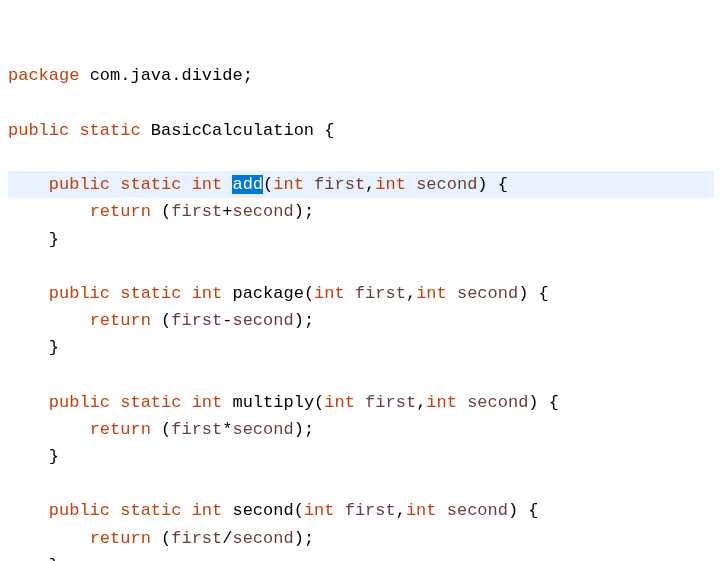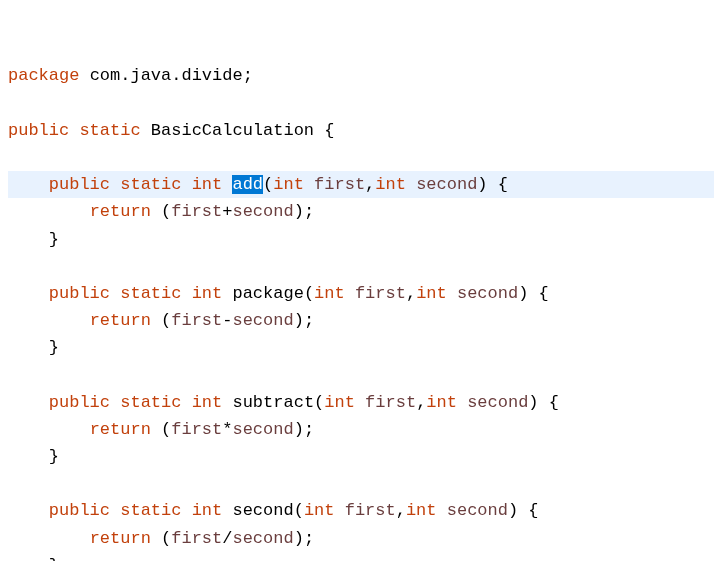--- a/index.html
+++ b/index.html
@@ -40,21 +40,21 @@
 <span><span class="keyword">public</span> <span class="keyword">static</span> <span>BasicCalculation</span> <span class="punct">{</span></span>
 
 <span class="highlighted-line">    <span class="keyword">public</span> <span class="keyword">static</span> <span class="keyword">int</span> <span class="selected">add</span><span class="punct">(</span><span class="keyword">int</span> <span class="param">first</span><span class="punct">,</span><span class="keyword">int</span> <span class="param">second</span><span class="punct">)</span> <span class="punct">{</span></span>
 <span>        <span class="keyword">return</span> <span class="punct">(</span><span class="param">first</span><span class="punct">+</span><span class="param">second</span><span class="punct">)</span><span class="punct">;</span></span>
 <span>    <span class="punct">}</span></span>
 
 <span>    <span class="keyword">public</span> <span class="keyword">static</span> <span class="keyword">int</span> <span>package</span><span class="punct">(</span><span class="keyword">int</span> <span class="param">first</span><span class="punct">,</span><span class="keyword">int</span> <span class="param">second</span><span class="punct">)</span> <span class="punct">{</span></span>
 <span>        <span class="keyword">return</span> <span class="punct">(</span><span class="param">first</span><span class="punct">-</span><span class="param">second</span><span class="punct">)</span><span class="punct">;</span></span>
 <span>    <span class="punct">}</span></span>
 
-<span>    <span class="keyword">public</span> <span class="keyword">static</span> <span class="keyword">int</span> <span>subtract</span><span class="punct">(</span><span class="keyword">int</span> <span class="param">first</span><span class="punct">,</span><span class="keyword">int</span> <span class="param">second</span><span class="punct">)</span> <span class="punct">{</span></span>
+<span>    <span class="keyword">public</span> <span class="keyword">static</span> <span class="keyword">int</span> <span>multiply</span><span class="punct">(</span><span class="keyword">int</span> <span class="param">first</span><span class="punct">,</span><span class="keyword">int</span> <span class="param">second</span><span class="punct">)</span> <span class="punct">{</span></span>
 <span>        <span class="keyword">return</span> <span class="punct">(</span><span class="param">first</span><span class="punct">*</span><span class="param">second</span><span class="punct">)</span><span class="punct">;</span></span>
 <span>    <span class="punct">}</span></span>
 
 <span>    <span class="keyword">public</span> <span class="keyword">static</span> <span class="keyword">int</span> <span>second</span><span class="punct">(</span><span class="keyword">int</span> <span class="param">first</span><span class="punct">,</span><span class="keyword">int</span> <span class="param">second</span><span class="punct">)</span> <span class="punct">{</span></span>
 <span>        <span class="keyword">return</span> <span class="punct">(</span><span class="param">first</span><span class="punct">/</span><span class="param">second</span><span class="punct">)</span><span class="punct">;</span></span>
 <span>    <span class="punct">}</span></span>
 </div>
 
 
 </body></html>

